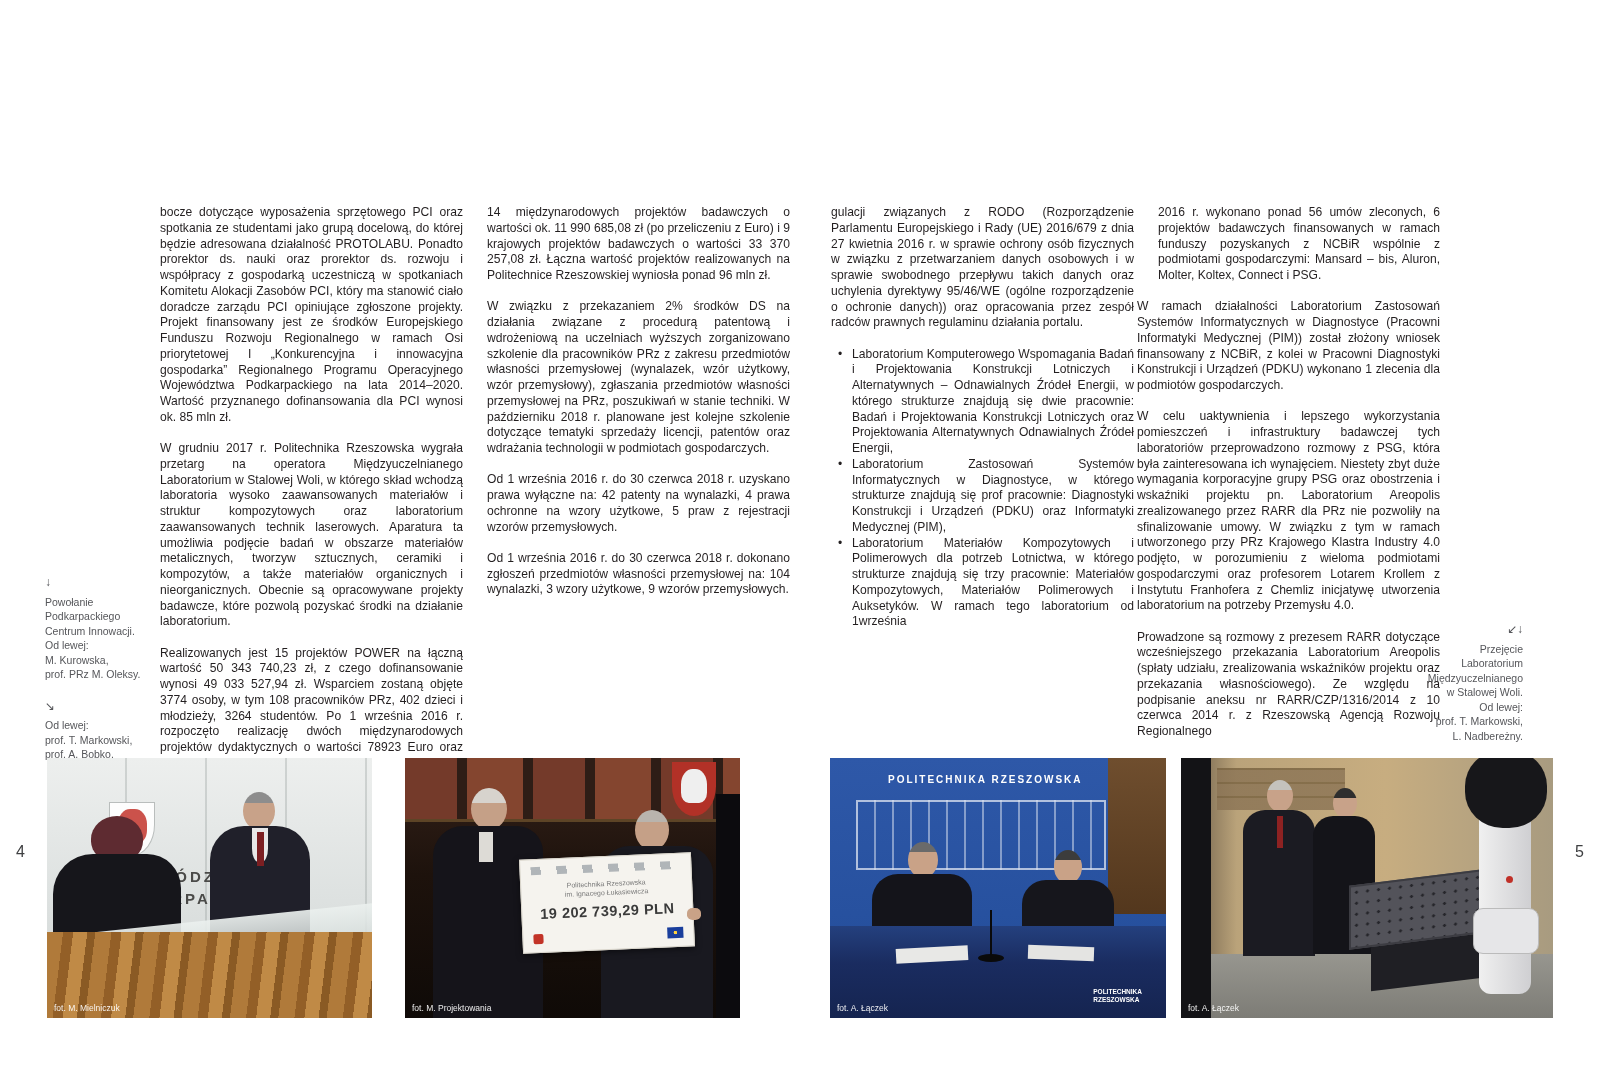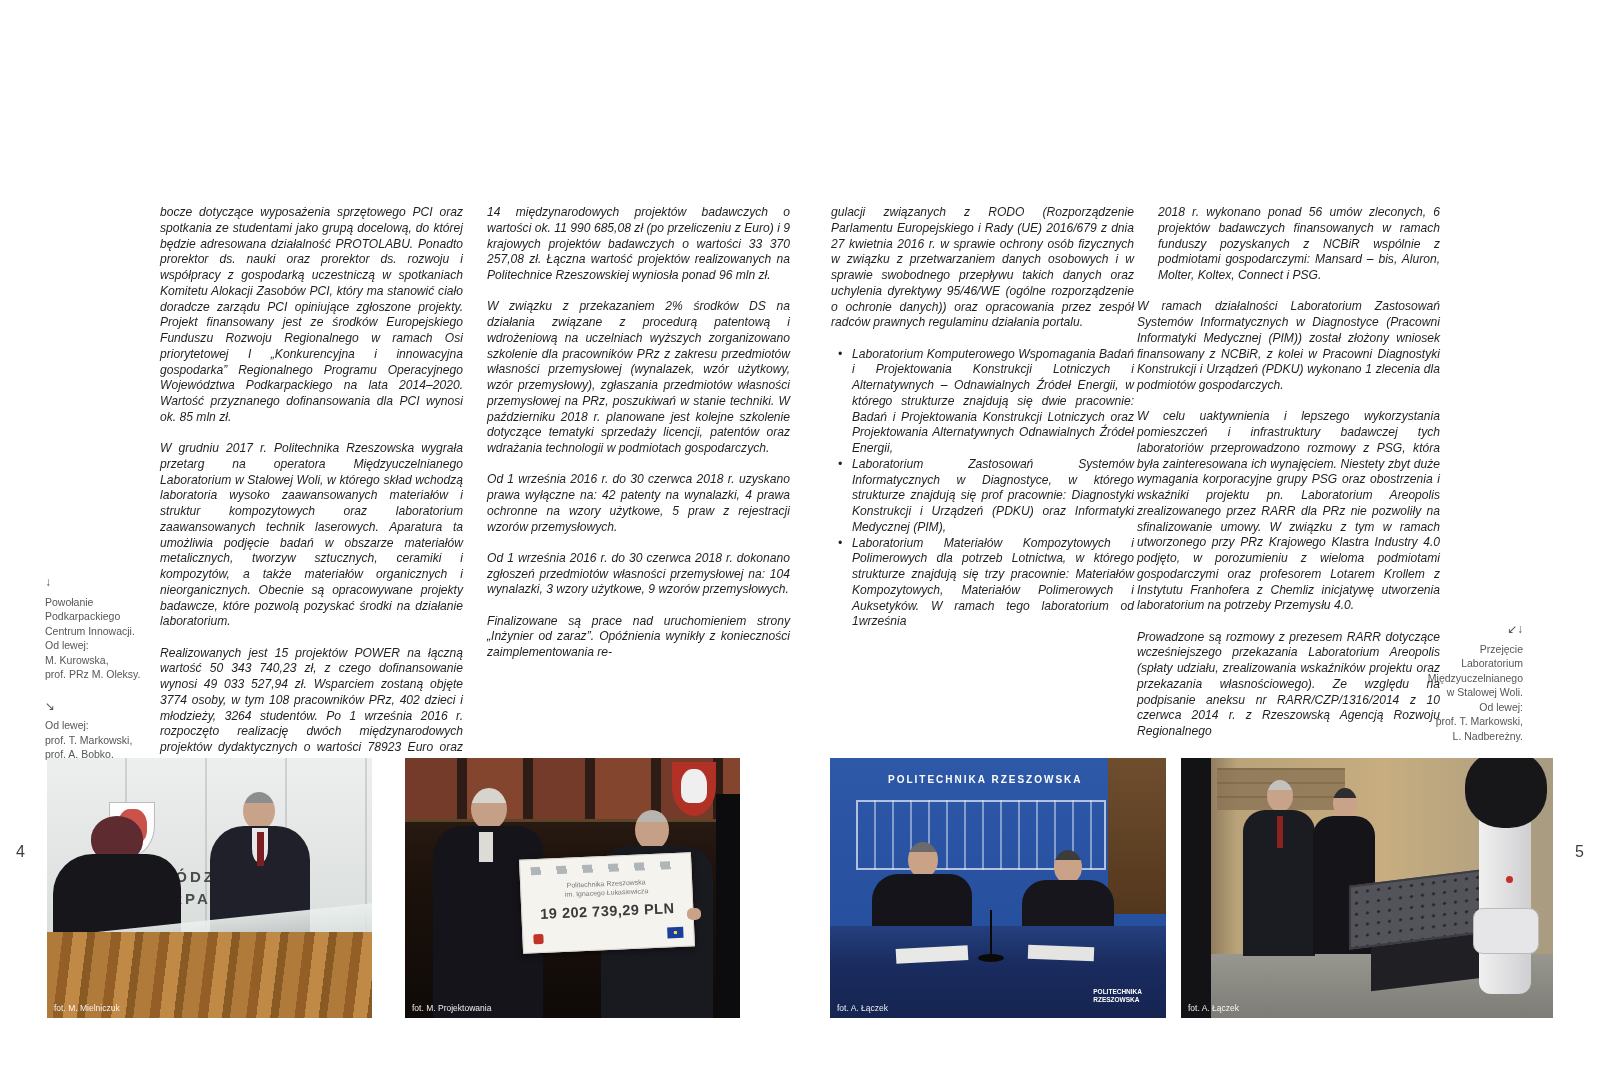--- a/index.html
+++ b/index.html
@@ -15,21 +15,20 @@
 
   
   .col {
     position: absolute;
     top: 205px;
     width: 303px;
     font-size: 12.1px;
     line-height: 15.75px;
     text-align: justify;
     color: #231f20;
-    font-style: italic;
   }
   .col1 { left: 160px; }
   .col2 { left: 487px; }
   .col3 { left: 831px; }
   .col4 { left: 1137px; }
   .col p { margin: 0 0 15.5px 0; }
   .col p.tight { margin: 0; }
   .col p.cont { padding-left: 21px; }
   .col ul { list-style: none; }
   .col li { position: relative; padding-left: 21px; text-align: justify; }
@@ -185,34 +184,33 @@
     <p>bocze dotyczące wyposażenia sprzętowego PCI oraz spotkania ze studentami jako grupą docelową, do której będzie adresowana działalność PROTOLABU. Ponadto prorektor ds. nauki oraz prorektor ds. rozwoju i współpracy z gospodarką uczestniczą w spotkaniach Komitetu Alokacji Zasobów PCI, który ma stanowić ciało doradcze zarządu PCI opiniujące zgłoszone projekty. Projekt finansowany jest ze środków Europejskiego Funduszu Rozwoju Regionalnego w ramach Osi priorytetowej I „Konkurencyjna i innowacyjna gospodarka” Regionalnego Programu Operacyjnego Województwa Podkarpackiego na lata 2014–2020. Wartość przyznanego dofinansowania dla PCI wynosi ok. 85 mln zł.</p>
     <p>W grudniu 2017 r. Politechnika Rzeszowska wygrała przetarg na operatora Międzyuczelnianego Laboratorium w Stalowej Woli, w którego skład wchodzą laboratoria wysoko zaawansowanych materiałów i struktur kompozytowych oraz laboratorium zaawansowanych technik laserowych. Aparatura ta umożliwia podjęcie badań w obszarze materiałów metalicznych, tworzyw sztucznych, ceramiki i kompozytów, a także materiałów organicznych i nieorganicznych. Obecnie są opracowywane projekty badawcze, które pozwolą pozyskać środki na działanie laboratorium.</p>
     <p>Realizowanych jest 15 projektów POWER na łączną wartość 50 343 740,23 zł, z czego dofinansowanie wynosi 49 033 527,94 zł. Wsparciem zostaną objęte 3774 osoby, w tym 108 pracowników PRz, 402 dzieci i młodzieży, 3264 studentów. Po 1 września 2016 r. rozpoczęto realizację dwóch międzynarodowych projektów dydaktycznych o wartości 78923 Euro oraz realizowano</p>
   </section>
 
   <section class="col col2">
     <p>14 międzynarodowych projektów badawczych o wartości ok. 11 990 685,08 zł (po przeliczeniu z Euro) i 9 krajowych projektów badawczych o wartości 33 370 257,08 zł. Łączna wartość projektów realizowanych na Politechnice Rzeszowskiej wyniosła ponad 96 mln zł.</p>
     <p>W związku z przekazaniem 2% środków DS na działania związane z procedurą patentową i wdrożeniową na uczelniach wyższych zorganizowano szkolenie dla pracowników PRz z zakresu przedmiotów własności przemysłowej (wynalazek, wzór użytkowy, wzór przemysłowy), zgłaszania przedmiotów własności przemysłowej na PRz, poszukiwań w stanie techniki. W październiku 2018 r. planowane jest kolejne szkolenie dotyczące tematyki sprzedaży licencji, patentów oraz wdrażania technologii w podmiotach gospodarczych.</p>
     <p>Od 1 września 2016 r. do 30 czerwca 2018 r. uzyskano prawa wyłączne na: 42 patenty na wynalazki, 4 prawa ochronne na wzory użytkowe, 5 praw z rejestracji wzorów przemysłowych.</p>
     <p>Od 1 września 2016 r. do 30 czerwca 2018 r. dokonano zgłoszeń przedmiotów własności przemysłowej na: 104 wynalazki, 3 wzory użytkowe, 9 wzorów przemysłowych.</p>
-    <p>Finalizowane są prace nad uruchomieniem strony „Inżynier od zaraz”. Opóźnienia wynikły z konieczności zaimplementowania re-</p>
   </section>
 
   <section class="col col3">
     <p>gulacji związanych z RODO (Rozporządzenie Parlamentu Europejskiego i Rady (UE) 2016/679 z dnia 27 kwietnia 2016 r. w sprawie ochrony osób fizycznych w związku z przetwarzaniem danych osobowych i w sprawie swobodnego przepływu takich danych oraz uchylenia dyrektywy 95/46/WE (ogólne rozporządzenie o ochronie danych)) oraz opracowania przez zespół radców prawnych regulaminu działania portalu.</p>
     <ul>
       <li>Laboratorium Komputerowego Wspomagania Badań i Projektowania Konstrukcji Lotniczych i Alternatywnych – Odnawialnych Źródeł Energii, w którego strukturze znajdują się dwie pracownie: Badań i Projektowania Konstrukcji Lotniczych oraz Projektowania Alternatywnych Odnawialnych Źródeł Energii,</li>
       <li>Laboratorium Zastosowań Systemów Informatycznych w Diagnostyce, w którego strukturze znajdują się prof pracownie: Diagnostyki Konstrukcji i Urządzeń (PDKU) oraz Informatyki Medycznej (PIM),</li>
       <li>Laboratorium Materiałów Kompozytowych i Polimerowych dla potrzeb Lotnictwa, w którego strukturze znajdują się trzy pracownie: Materiałów Kompozytowych, Materiałów Polimerowych i Auksetyków. W ramach tego laboratorium od 1września</li>
     </ul>
   </section>
 
   <section class="col col4">
-    <p class="cont">2018 r. wykonano ponad 56 umów zleconych, 6 projektów badawczych finansowanych w ramach funduszy pozyskanych z NCBiR wspólnie z podmiotami gospodarczymi: Mansard – bis, Aluron, Molter, Koltex, Connect i PSG.</p>
+    <p class="cont">2016 r. wykonano ponad 56 umów zleconych, 6 projektów badawczych finansowanych w ramach funduszy pozyskanych z NCBiR wspólnie z podmiotami gospodarczymi: Mansard – bis, Aluron, Molter, Koltex, Connect i PSG.</p>
     <p>W ramach działalności Laboratorium Zastosowań Systemów Informatycznych w Diagnostyce (Pracowni Informatyki Medycznej (PIM)) został złożony wniosek finansowany z NCBiR, z kolei w Pracowni Diagnostyki Konstrukcji i Urządzeń (PDKU) wykonano 1 zlecenia dla podmiotów gospodarczych.</p>
     <p>W celu uaktywnienia i lepszego wykorzystania pomieszczeń i infrastruktury badawczej tych laboratoriów przeprowadzono rozmowy z PSG, która była zainteresowana ich wynajęciem. Niestety zbyt duże wymagania korporacyjne grupy PSG oraz  obostrzenia i wskaźniki projektu pn. Laboratorium Areopolis zrealizowanego przez RARR dla PRz nie pozwoliły na sfinalizowanie umowy. W związku z tym w ramach utworzonego przy PRz Krajowego Klastra Industry 4.0 podjęto, w porozumieniu z wieloma podmiotami gospodarczymi oraz profesorem Lotarem Krollem z Instytutu Franhofera z Chemliz inicjatywę utworzenia laboratorium na potrzeby Przemysłu 4.0.</p>
     <p>Prowadzone są rozmowy z prezesem RARR dotyczące wcześniejszego przekazania Laboratorium Areopolis (spłaty udziału, zrealizowania wskaźników projektu oraz przekazania własnościowego). Ze względu na podpisanie aneksu nr RARR/CZP/1316/2014 z 10 czerwca 2014 r. z Rzeszowską Agencją Rozwoju Regionalnego</p>
   </section>
 
   <div class="photos">
 
     <figure class="photo1">
       <div class="p1-bg"></div>
       <div class="p1-lines"></div>

